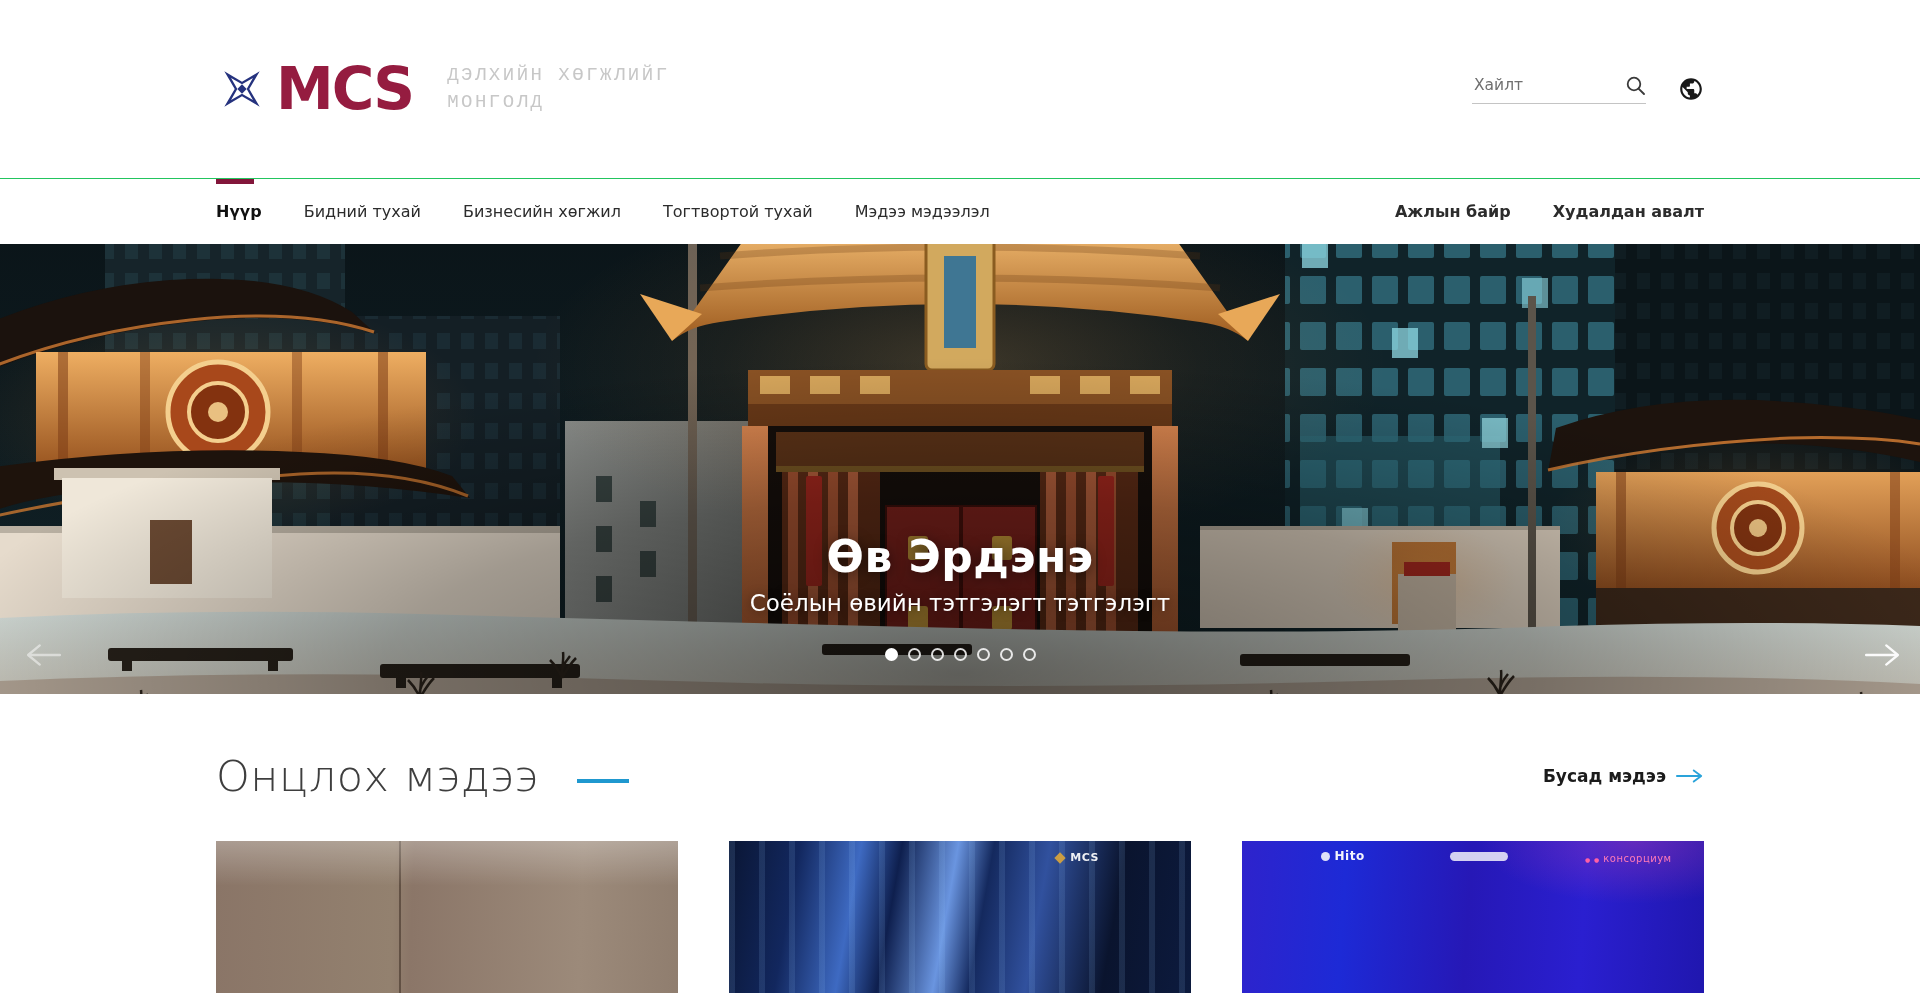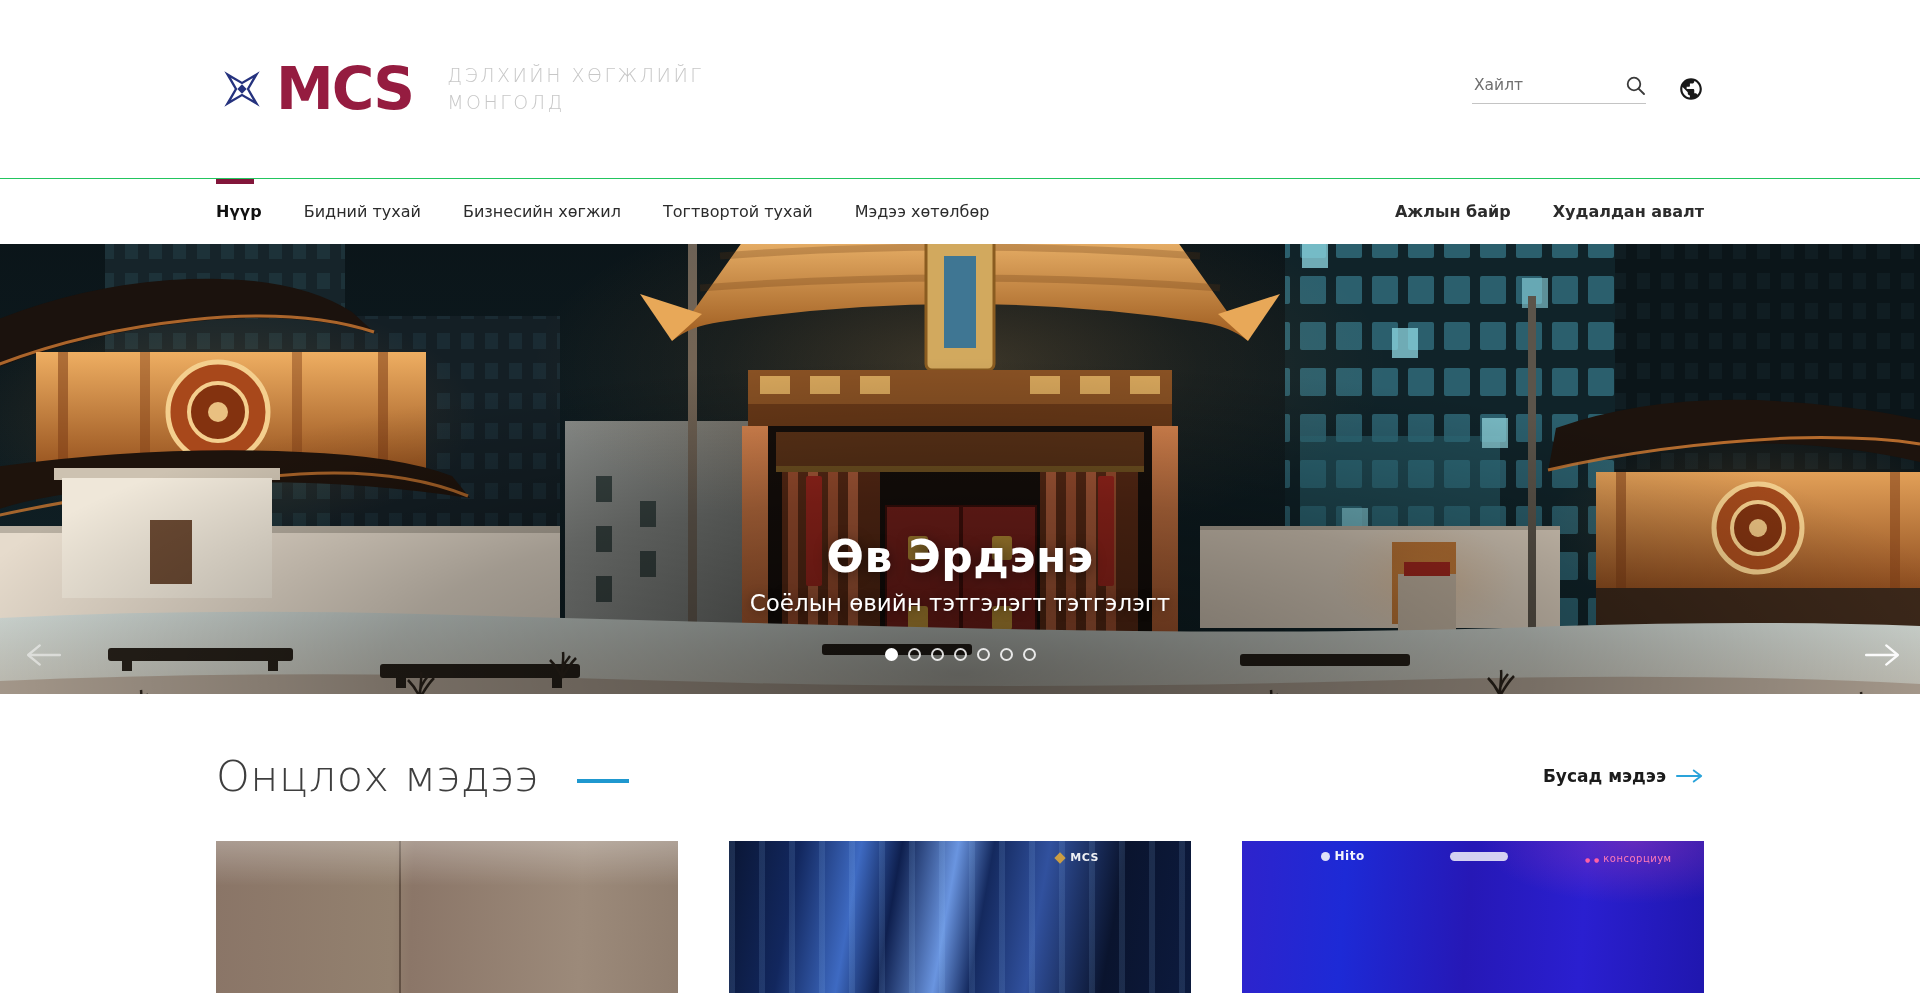--- a/index.html
+++ b/index.html
@@ -4,21 +4,21 @@
 <style>
   * { margin:0; padding:0; box-sizing:border-box; }
   html,body { width:1920px; height:993px; overflow:hidden; background:#fff;
     font-family:"DejaVu Sans","Liberation Sans",sans-serif; }
 
   
   .header-inner { width:1488px; margin:0 auto; height:178px; display:flex; align-items:center; }
   .logo { display:flex; align-items:center; cursor:pointer; text-decoration:none; }
   .logo-star { width:52px; height:52px; flex:0 0 auto; }
   .logo-word { font-size:58px; font-weight:700; letter-spacing:-2px; color:#951C40; margin-left:8px; line-height:1; }
-  .tagline { margin-left:34px; font-size:19px; line-height:27px; letter-spacing:2.5px; color:#c7c7c7; font-weight:300; }
+  .tagline { margin-left:34px; font-size:19px; line-height:27px; letter-spacing:2.5px; color:#c7c7c7; font-weight:300;font-family:Liberation Mono, monospace; }
   .header-right { margin-left:auto; display:flex; align-items:center; }
   .search { position:relative; width:174px; border-bottom:1px solid #c4c4c4; padding:0 28px 9px 2px; }
   .search input { border:0; outline:0; width:100%; font-size:15.5px; color:#333; background:transparent;
     font-family:"DejaVu Sans",sans-serif; }
   .search input::placeholder { color:#6f6f6f; opacity:1; }
   .search-icon { position:absolute; right:0; bottom:7px; cursor:pointer; }
   .lang-button { margin-left:32px; background:none; border:0; cursor:pointer; line-height:0; }
 
   
   .nav-bar { border-top:1px solid #22c55e; height:66px; }
@@ -108,21 +108,21 @@
   </div>
 </header>
 
 <nav class="nav-bar">
   <div class="nav-inner">
     <ul>
         <li class="nav-item active">Нүүр</li>
         <li class="nav-item">Бидний тухай</li>
         <li class="nav-item">Бизнесийн хөгжил</li>
         <li class="nav-item">Тогтвортой тухай</li>
-        <li class="nav-item">Мэдээ хөтөлбөр</li>
+        <li class="nav-item">Мэдээ мэдээлэл</li>
       </ul>
     <ul class="nav-right">
         <li class="nav-item">Ажлын байр</li>
         <li class="nav-item">Худалдан авалт</li>
       </ul>
   </div>
 </nav>
 
 <section class="hero">
   <svg class="scene" viewBox="0 0 1920 586" preserveAspectRatio="xMidYMid slice">

